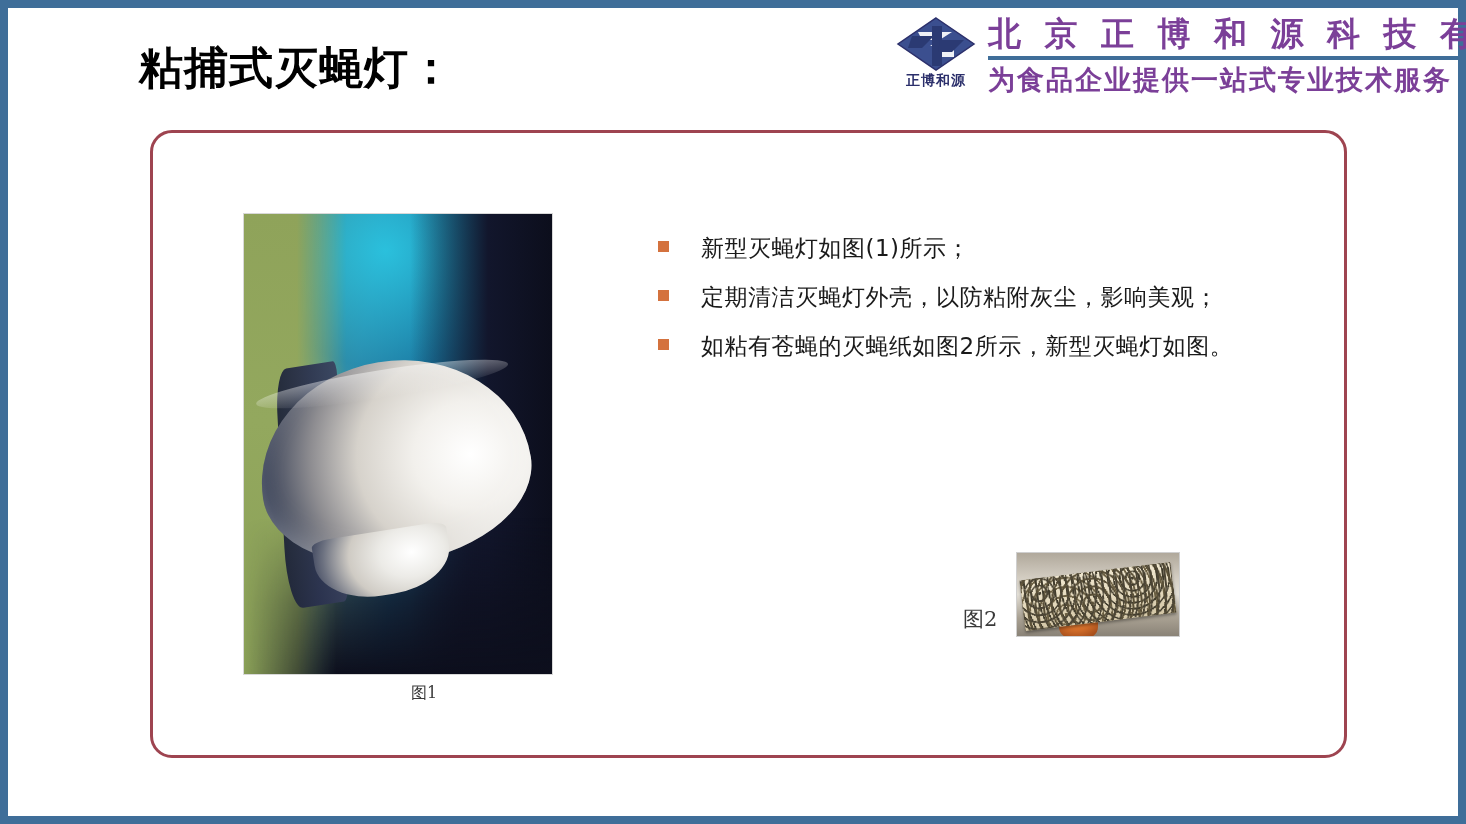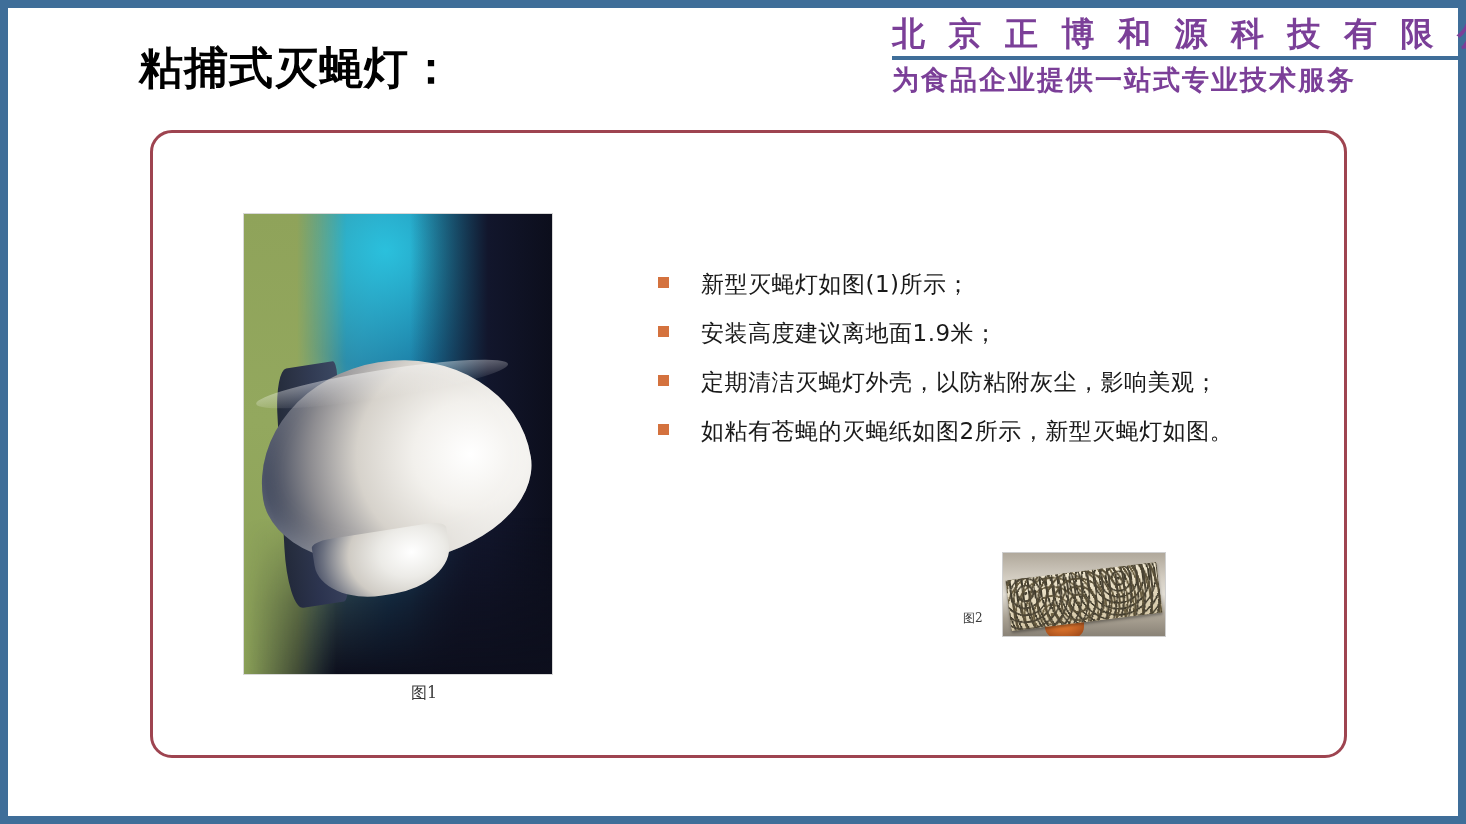--- a/index.html
+++ b/index.html
@@ -192,21 +192,20 @@
     font-size: 16px;
     color: #3a3a3a;
   }
 
   
   #bullet-list {
     position: absolute;
     left: 505px;
     top: 96px;
     width: 610px;
-    margin-top: 36px;
   }
 
   .bullet-item {
     display: flex;
     align-items: flex-start;
     margin-bottom: 10px;
   }
 
   .bullet-marker {
     flex: 0 0 auto;
@@ -229,21 +228,21 @@
   #figure2 {
     position: absolute;
     left: 810px;
     top: 420px;
     display: flex;
     align-items: center;
   }
 
   #figure2-caption {
     font-family: "DejaVu Serif", "Liberation Serif", serif;
-    font-size: 12px;
+    font-size: 21px;
     color: #3a3a3a;
     margin-right: 20px;
     margin-top: 48px;
   }
 
   #figure2-photo {
     position: relative;
     width: 162px;
     height: 83px;
     overflow: hidden;
@@ -275,20 +274,31 @@
     background: radial-gradient(70% 70% at 45% 30%, #f08a3a 0%, #d9722c 55%, #a8501c 100%);
   }
 </style>
 </head>
 <body>
 
 <div id="slide">
 
   <div id="header-logo-block">
 
+    <div class="logo-wrap">
+      <svg class="logo-mark" viewBox="0 0 84 56">
+        <polygon points="42,2 80,28 42,54 4,28" fill="#3b4f8f"></polygon>
+        <polygon points="42,2 80,28 42,54 4,28" fill="none" stroke="#2b2f6b" stroke-width="1.5"></polygon>
+        <path d="M24,16 L58,16 L36,30 L60,30 L60,41 L44,41 L44,24 L28,24 Z" fill="#ffffff" opacity="0.92"></path>
+        <path d="M38,10 L48,10 L48,50 L38,50 Z" fill="#2b3a73"></path>
+        <path d="M18,20 L40,20 L28,32 L14,32 Z" fill="#2b3a73"></path>
+        <path d="M46,24 L70,24 L58,36 L44,36 Z" fill="#2b3a73"></path>
+      </svg>
+      <div class="logo-sub">正博和源</div>
+    </div>
 
     <div class="header-text">
       <div class="company-name">北 京 正 博 和 源 科 技 有 限 公 司</div>
       <div class="header-rule"></div>
       <div class="company-tagline">为食品企业提供一站式专业技术服务</div>
     </div>
 
   </div>
 
   <h1 id="slide-title">粘捕式灭蝇灯：</h1>
@@ -308,24 +318,20 @@
       <div class="fig-caption">图1</div>
     </div>
 
     <div id="bullet-list">
 
       <div class="bullet-item">
         <span class="bullet-marker"></span>
         <span class="bullet-text">新型灭蝇灯如图(1)所示；</span>
       </div>
 
-      <div class="bullet-item">
-        <span class="bullet-marker"></span>
-        <span class="bullet-text">安装高度建议离地面1.9米；</span>
-      </div>
 
       <div class="bullet-item">
         <span class="bullet-marker"></span>
         <span class="bullet-text">定期清洁灭蝇灯外壳，以防粘附灰尘，影响美观；</span>
       </div>
 
 
       <div class="bullet-item">
         <span class="bullet-marker"></span>
         <span class="bullet-text">如粘有苍蝇的灭蝇纸如图2所示，新型灭蝇灯如图。</span>

